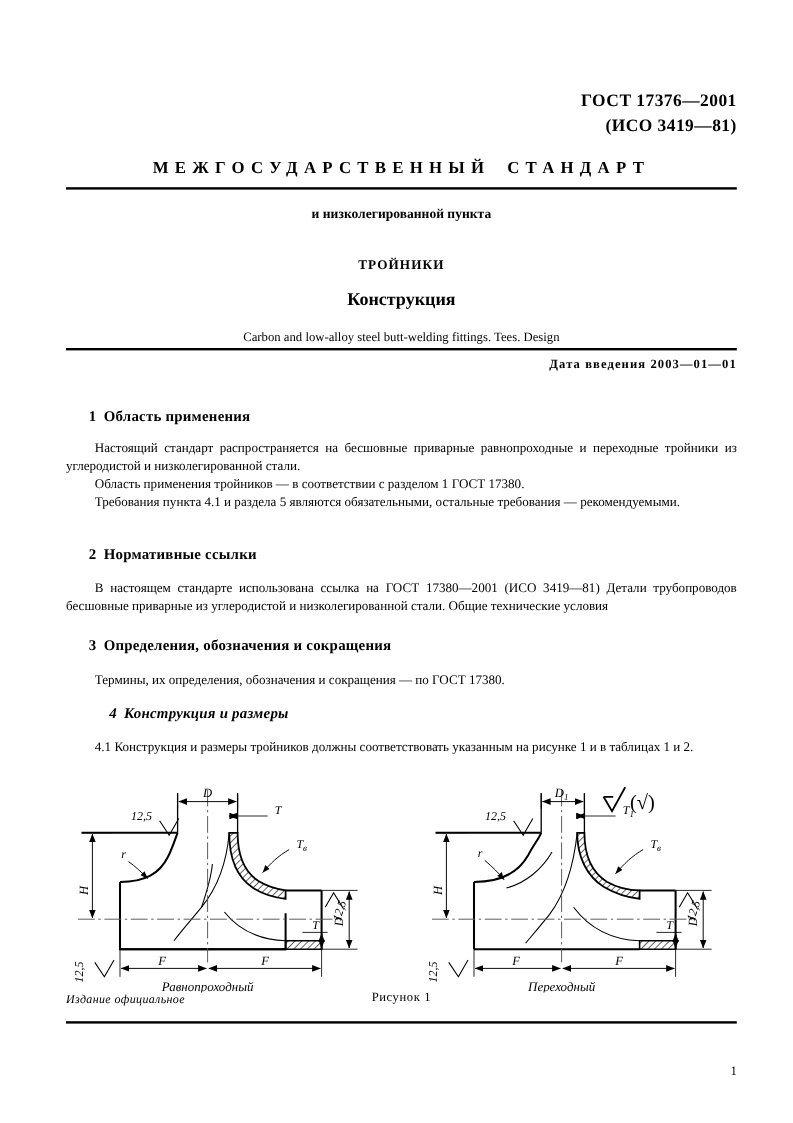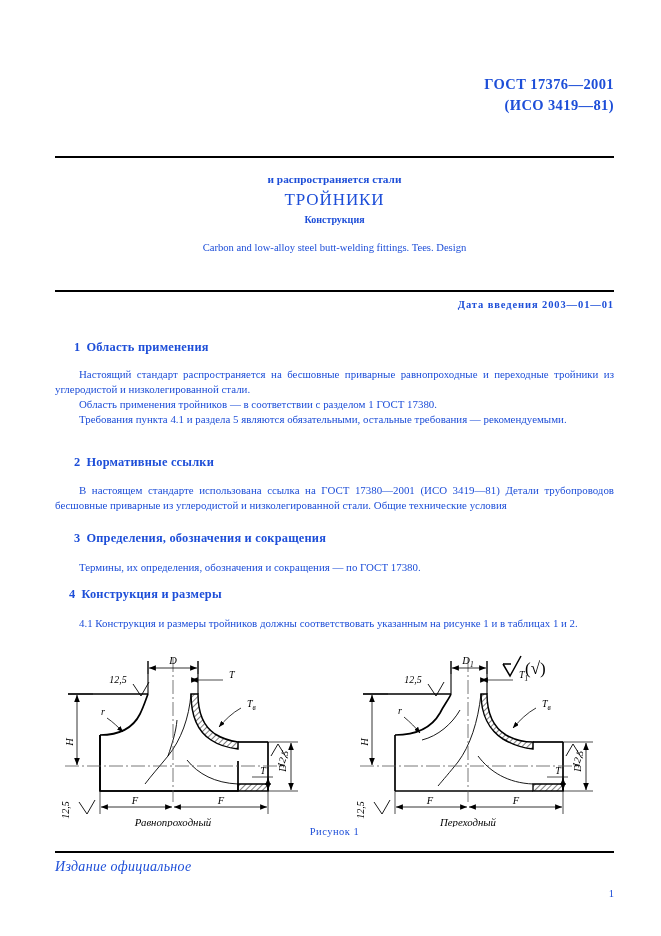--- a/index.html
+++ b/index.html
@@ -4,21 +4,21 @@
 <title>GOST 17376-2001</title>
 <style>
   html,body{margin:0;padding:0;background:#9a9a9a;}
   body{font-family:"Liberation Serif",serif;}
   .page{
     position:relative;
     width:661px;height:936px;
     background:#ffffff;
     margin:0 auto;
     overflow:hidden;
-    color:#1d4ed8;
+    color:#000000;
   }
   .sheet{
     position:absolute;
     left:55px;right:47px;top:0;bottom:0;
   }
 
   
   .doc-code{
     position:absolute;top:74px;right:0;
     text-align:right;
@@ -42,26 +42,26 @@
 
   
   .titleblock{
     position:absolute;left:0;right:0;top:172px;
     text-align:center;
   }
   .t-main{
     font-weight:bold;font-size:11.3px;line-height:1.38;
   }
   .t-name{
-    font-weight:normal;font-size:17px;letter-spacing:.9px;
-    margin-top:2px;
+    font-weight:bold;font-size:11px;letter-spacing:.9px;
+    margin-top:27px;
   }
   .t-sub{
-    font-weight:bold;font-size:10px;
-    margin-top:4px;
+    font-weight:bold;font-size:15px;
+    margin-top:15px;
   }
   .t-eng{
     font-size:10.6px;margin-top:17px;
   }
   .intro-date{
     position:absolute;top:299px;right:0;
     font-weight:bold;font-size:10.5px;
     letter-spacing:.9px;
   }
 
@@ -86,46 +86,49 @@
   .figure{
     position:absolute;left:0;top:652px;width:559px;height:175px;
   }
   .fig-caption{
     position:absolute;left:0;right:0;top:826px;
     text-align:center;font-size:10.5px;letter-spacing:.5px;
   }
 
   
   .official{
-    position:absolute;left:0;top:859px;
-    font-style:italic;font-size:14px;letter-spacing:.3px;
+    position:absolute;left:0;top:828px;
+    font-style:italic;font-size:10px;letter-spacing:.3px;
   }
   .pageno{
     position:absolute;right:0;top:888px;
     font-size:10.6px;
   }
   svg{display:block;}
   text{font-family:"Liberation Serif",serif;}
 </style>
 </head>
 <body>
 
 <div class="page">
  <div class="sheet">
 
   <div class="doc-code">
     <div>ГОСТ 17376—2001</div>
     <div>(ИСО 3419—81)</div>
   </div>
 
+  <div class="gost-head">
+    <span>МЕЖГОСУДАРСТВЕННЫЙ</span><span class="gap"></span><span>СТАНДАРТ</span>
+  </div>
   <div class="rule-thick rule-head"></div>
 
   <div class="titleblock">
     <div class="t-main">
-      <div>и распространяется стали</div>
+      <div>и низколегированной пункта</div>
     </div>
     <div class="t-name">ТРОЙНИКИ</div>
     <div class="t-sub">Конструкция</div>
     <div class="t-eng">Carbon and low-alloy steel butt-welding fittings. Tees. Design</div>
   </div>
 
   <div class="rule-thick rule-mid"></div>
   <div class="intro-date">Дата введения 2003—01—01</div>
 
   <div class="sec-h" style="top:340px;left:19px;">
@@ -138,21 +141,21 @@
   <div class="sec-h" style="top:455px;left:19px;">
     <span class="num">2</span><span>Нормативные ссылки</span>
   </div>
   <div class="para" style="top:483px;left:0;width:559px;">В настоящем стандарте использована ссылка на ГОСТ 17380—2001 (ИСО 3419—81) Детали трубопроводов бесшовные приварные из углеродистой и низколегированной стали. Общие технические условия</div>
 
   <div class="sec-h" style="top:531px;left:19px;">
     <span class="num">3</span><span>Определения, обозначения и сокращения</span>
   </div>
   <div class="para" style="top:560px;left:0;width:559px;">Термины, их определения, обозначения и сокращения — по ГОСТ 17380.</div>
 
-  <div class="sec-h" style="top:587px;left:14px;">
+  <div class="sec-h" style="top:587px;left:36px;font-style:italic;">
     <span class="num">4</span><span>Конструкция и размеры</span>
   </div>
   <div class="para" style="top:616px;left:0;width:559px;font-family:Liberation Serif, serif;">4.1 Конструкция и размеры тройников должны соответствовать указанным на рисунке 1 и в таблицах 1 и 2.</div>
 
   <div class="figure">
     <svg width="559" height="175" viewBox="0 0 559 175">
       <defs>
         <marker id="ah" markerWidth="9" markerHeight="7" refX="8.6" refY="3.5" orient="auto">
           <path d="M0,0 L9,3.5 L0,7 z" fill="#000"></path>
         </marker>

